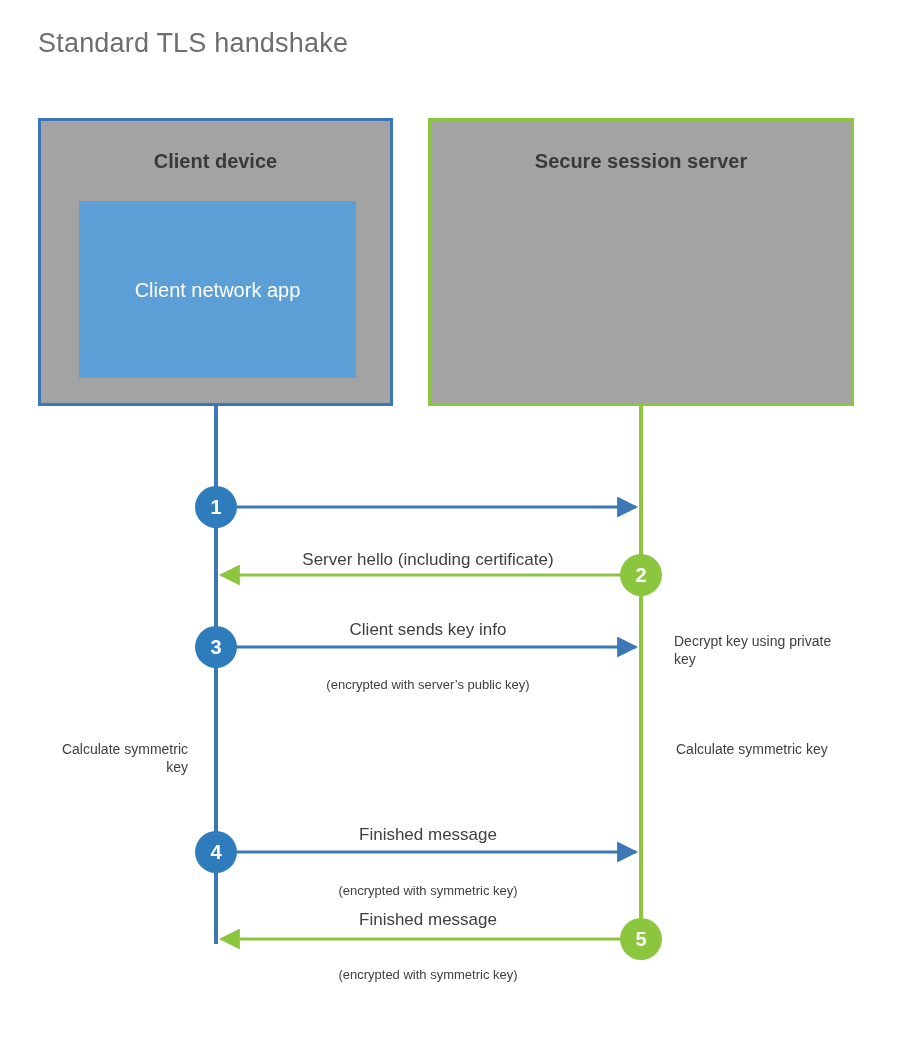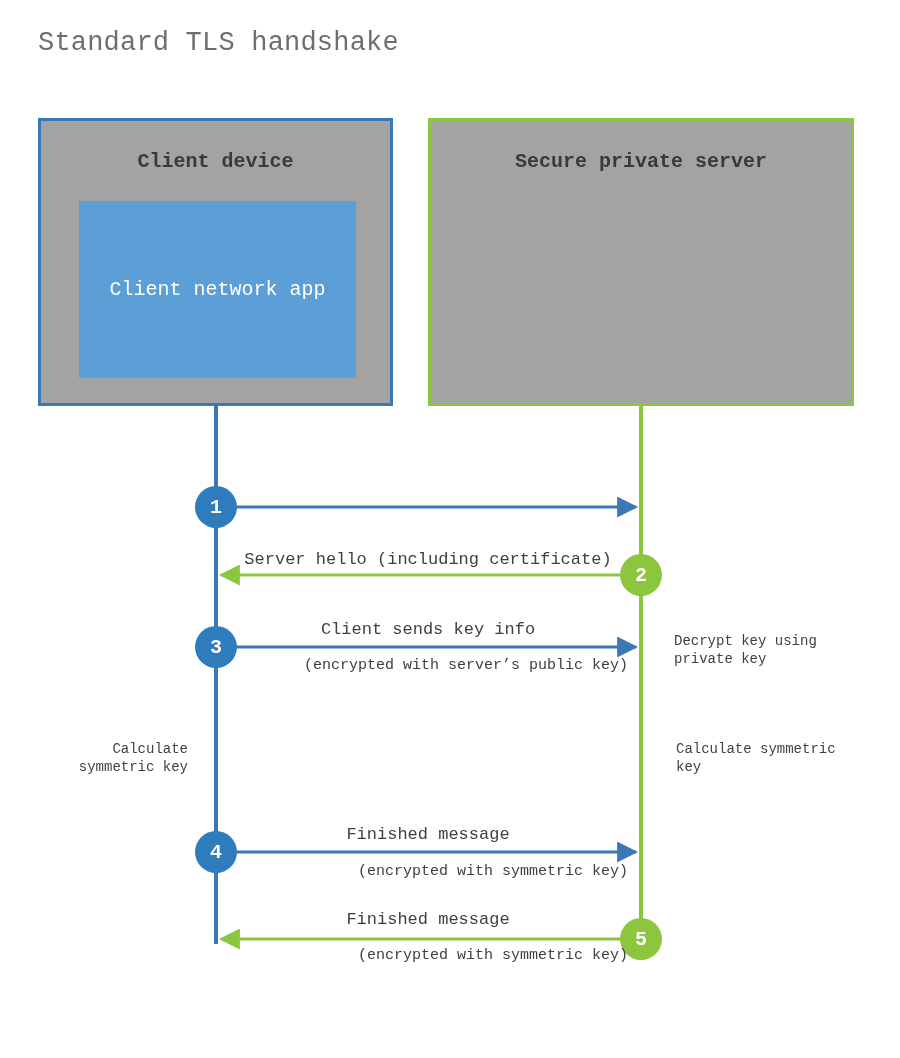--- a/index.html
+++ b/index.html
@@ -11,21 +11,20 @@
   body {
     font-family: "Liberation Sans", sans-serif;
     -webkit-font-smoothing: antialiased;
   }
   #stage {
     position: relative;
     width: 900px;
     height: 1058px;
     background: #ffffff;
     overflow: hidden;
-    font-family: Liberation Mono, monospace;
   }
 
   
   .page-title {
     position: absolute;
     left: 38px;
     top: 28px;
     font-size: 27px;
     font-weight: 400;
     color: #6e6e6e;
@@ -150,24 +149,25 @@
   
   .msg-label {
     position: absolute;
     text-align: center;
     color: #404040;
     font-size: 17px;
     white-space: nowrap;
   }
   .msg-sub {
     position: absolute;
-    text-align: right;
+    text-align: center;
     color: #404040;
-    font-size: 15px;
+    font-size: 13px;
     white-space: nowrap;
+    margin-top: 20px;
   }
 
   
   .side-note {
     position: absolute;
     color: #404040;
     font-size: 14px;
     line-height: 18px;
   }
   .side-note.right-of-line { text-align: left; }
@@ -179,21 +179,21 @@
 <div id="stage">
 
   <div class="page-title">Standard TLS handshake</div>
 
   <div class="party-box client">
     <div class="party-title">Client device</div>
     <div class="client-app">Client network app</div>
   </div>
 
   <div class="party-box server">
-    <div class="party-title">Secure private server</div>
+    <div class="party-title">Secure session server</div>
   </div>
 
   <div class="lifeline client-line"></div>
   <div class="lifeline server-line"></div>
 
   <svg id="arrows" viewBox="0 0 900 1058" xmlns="http://www.w3.org/2000/svg">
     <defs>
       <marker id="ah-blue" viewBox="0 0 10 10" refX="9" refY="5" markerWidth="7" markerHeight="7" orient="auto-start-reverse">
         <path d="M 0 0 L 10 5 L 0 10 z" fill="#3b78b5"></path>
       </marker>

